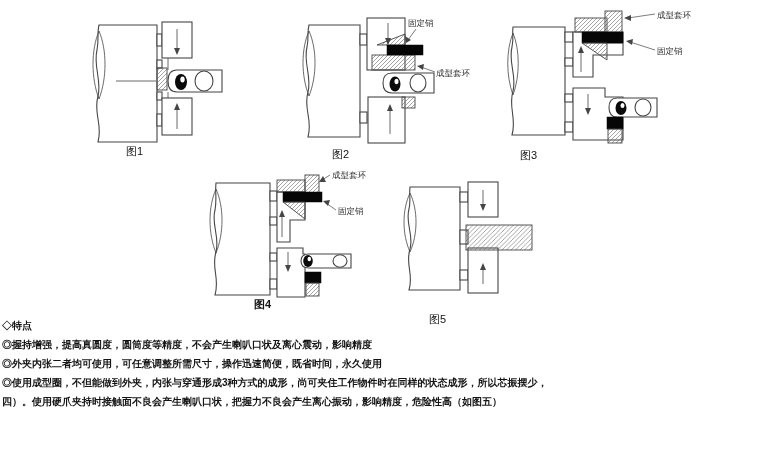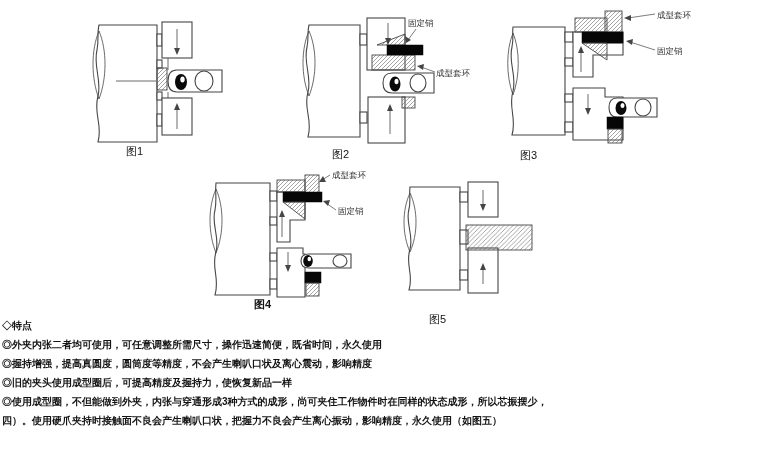--- a/index.html
+++ b/index.html
@@ -176,20 +176,19 @@
     <rect class="ht" fill="url(#h5)" x="71" y="57" width="66" height="25" stroke-width="1.1"></rect>
     <line class="thin" x1="88" y1="22" x2="88" y2="38"></line>
     <polygon class="ah" points="85,36 91,36 88,43"></polygon>
     <line class="thin" x1="88" y1="100" x2="88" y2="116"></line>
     <polygon class="ah" points="85,102 91,102 88,95"></polygon>
   </svg>
   <div class="cap" style="left:429px; top:312px;">图5</div>
 
   <div class="txtblock">
     <div class="txtline">◇特点</div>
+    <div class="txtline">◎握持增强，提高真圆度，圆筒度等精度，不会产生喇叭口状及离心震动，影响精度</div>
     <div class="txtline">◎外夹内张二者均可使用，可任意调整所需尺寸，操作迅速简便，既省时间，永久使用</div>
-    <div class="txtline">◎握持增强，提高真圆度，圆筒度等精度，不会产生喇叭口状及离心震动，影响精度</div>
-    <div class="txtline">◎旧的夹头使用成型圈后，可提高精度及握持力，使恢复新品一样</div>
     <div class="txtline">◎使用成型圈，不但能做到外夹，内张与穿通形成3种方式的成形，尚可夹住工作物件时在同样的状态成形，所以芯振摆少，</div>
-    <div class="txtline">四）。使用硬爪夹持时接触面不良会产生喇叭口状，把握力不良会产生离心振动，影响精度，永久使用（如图五）</div>
+    <div class="txtline">四）。使用硬爪夹持时接触面不良会产生喇叭口状，把握力不良会产生离心振动，影响精度，危险性高（如图五）</div>
   </div>
 
 </div>
 
 </body></html>

